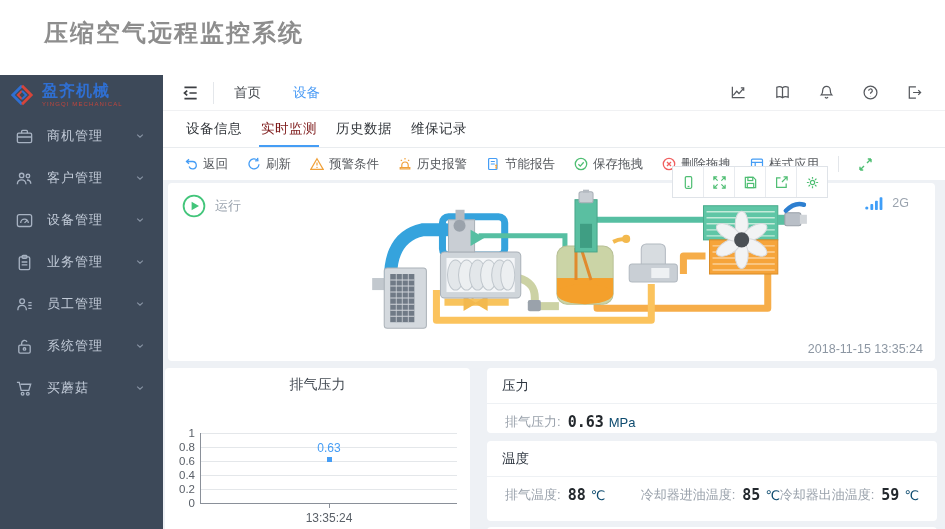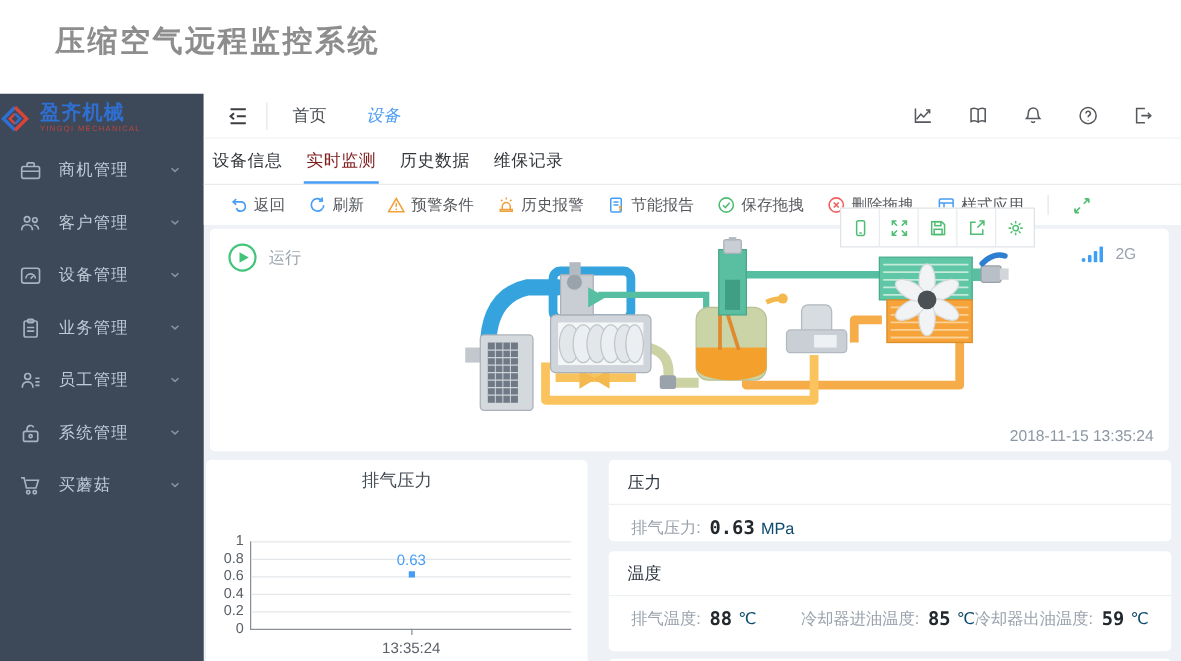--- a/index.html
+++ b/index.html
@@ -6,43 +6,43 @@
   #app{position:relative;width:945px;height:529px;overflow:hidden;background:#fff;
        font-family:"Liberation Sans","DejaVu Sans",sans-serif;-webkit-font-smoothing:antialiased;}
   svg{display:block}
 
   
   .titlebar{position:absolute;left:0;top:0;width:945px;height:75px;background:#fff;}
   .app-title{position:absolute;left:44px;top:17px;font-size:24px;font-weight:bold;color:#8d8d8d;letter-spacing:2px;}
 
   
   .sidebar{position:absolute;left:0;top:75px;width:163px;height:454px;background:#3d4959;}
-  .logo{height:40px;display:flex;align-items:center;gap:8px;}
+  .logo{height:40px;display:flex;align-items:center;padding-left:10px;gap:8px;}
   .logo-texts{display:flex;flex-direction:column;}
   .logo-name{color:#2f6fd2;font-weight:bold;font-size:16px;line-height:1.05;letter-spacing:1px;}
   .logo-sub{color:#c0453c;font-size:6px;letter-spacing:1.1px;margin-top:2px;}
   .menu-item{height:42px;display:flex;align-items:center;padding:0 16px 0 15px;color:#c2cbd8;font-size:13px;letter-spacing:1px;cursor:pointer;}
   .mi-icon{width:19px;height:19px;margin-right:13px;color:#a7b2c2;flex:none;}
   .mi-label{flex:1;}
   .chev{width:14px;height:14px;color:#8793a3;flex:none;}
 
   
   .content-bg{position:absolute;left:163px;top:180px;width:782px;height:349px;background:#eef1f5;}
 
   
   .header-row{position:absolute;left:163px;top:75px;width:782px;height:36px;background:#fff;border-bottom:1px solid #f0f1f3;display:flex;align-items:center;box-sizing:border-box;}
   .collapse-btn{margin-left:17px;width:20px;height:20px;color:#3c3f43;cursor:pointer;}
   .hr-divider{width:1px;height:22px;background:#e4e7eb;margin:0 20px 0 13px;}
   .crumb-home{color:#4a4e53;font-size:13.5px;cursor:pointer;}
-  .crumb-current{color:#4a9bf5;font-size:13.5px;margin-left:32px;cursor:pointer;font-style:italic;}
+  .crumb-current{color:#4a9bf5;font-size:13.5px;margin-left:32px;cursor:pointer;}
   .header-icons{margin-left:auto;display:flex;align-items:center;gap:27px;margin-right:22px;color:#55585d;}
   .hi{width:17px;height:17px;cursor:pointer;}
 
   
-  .tab-row{position:absolute;left:163px;top:111px;width:782px;height:37px;background:#fff;border-bottom:1px solid #e9ecef;display:flex;align-items:flex-end;padding-left:5px;box-sizing:border-box;}
+  .tab-row{position:absolute;left:163px;top:111px;width:782px;height:37px;background:#fff;border-bottom:1px solid #e9ecef;display:flex;align-items:flex-end;padding-left:21px;box-sizing:border-box;}
   .tab{font-size:13.5px;color:#32363b;letter-spacing:0.5px;padding:0 2px 9px;margin-right:15px;cursor:pointer;}
   .tab.active{color:#7f1d1d;border-bottom:2px solid #459df5;padding-bottom:7px;}
 
   
   .toolbar-row{position:absolute;left:163px;top:148px;width:782px;height:32px;background:#fff;display:flex;align-items:center;padding-left:21px;box-sizing:border-box;gap:19px;}
   .tb-btn{display:flex;align-items:center;gap:5px;font-size:12.5px;color:#55585d;cursor:pointer;white-space:nowrap;}
   .ti{width:14px;height:14px;flex:none;}
   .c-blue{color:#459df5}.c-orange{color:#f0a13a}.c-green{color:#4fbe73}.c-red{color:#f06060}
   .tb-sep{width:1px;height:16px;background:#e3e6ea;}
   .tb-expand{width:15px;height:15px;color:#4fbe73;cursor:pointer;}

